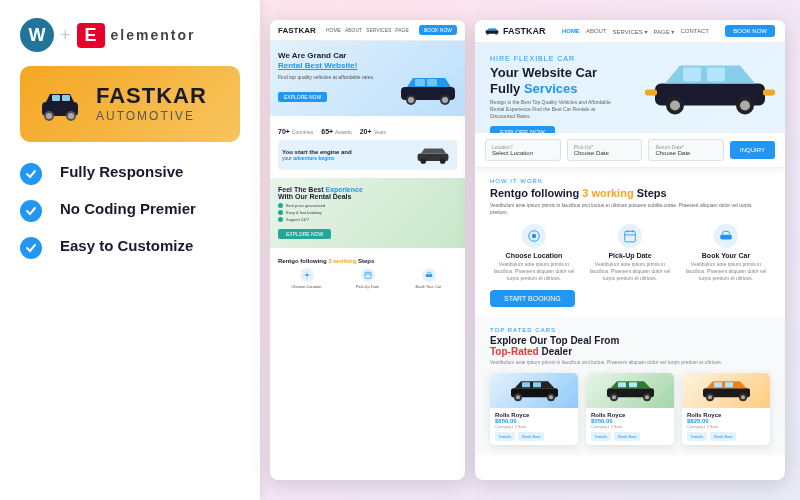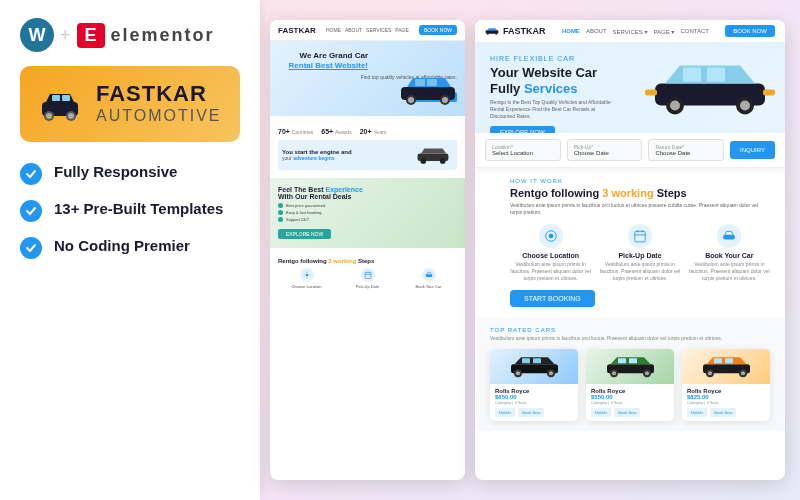--- a/index.html
+++ b/index.html
@@ -47,37 +47,37 @@
 
     .brand-name {
       font-size: 22px;
       font-weight: 900;
       color: #1a1a2e;
       letter-spacing: 1px;
       line-height: 1;
     }
 
     .brand-tagline {
-      font-size: 16px;
+      font-size: 12px;
       color: #555;
       text-transform: uppercase;
       letter-spacing: 2px;
       margin-top: 2px;
     }
 
     .features-list {
       display: flex;
       flex-direction: column;
       gap: 14px;
     }
 
     .feature-item {
       display: flex;
       align-items: flex-start;
-      gap: 12px;
+      gap: 18px;
     }
 
     .check-icon {
       width: 22px;
       height: 22px;
       background: #2196F3;
       border-radius: 50%;
       display: flex;
       align-items: center;
       justify-content: center;
@@ -163,21 +163,20 @@
       padding: 2px 5px;
       border-radius: 3px;
     }
 
     .pl-hero {
       background: linear-gradient(135deg, #e3f2fd 0%, #bbdefb 100%);
       padding: 10px 8px;
       position: relative;
       height: 75px;
       overflow: hidden;
-      text-align: right;
     }
 
     .pl-hero-text {
       font-size: 8px;
       font-weight: 900;
       color: #1a1a2e;
       line-height: 1.3;
       max-width: 90px;
     }
 
@@ -400,21 +399,20 @@
     .pr-search-btn {
       background: #2196F3;
       color: #fff;
       font-size: 6px;
       padding: 6px 10px;
       border-radius: 3px;
     }
 
     .pr-section {
       padding: 10px 15px;
-      margin-left: 20px;
     }
 
     .pr-section-label {
       font-size: 6px;
       color: #2196F3;
       text-transform: uppercase;
       letter-spacing: 1px;
       margin-bottom: 3px;
     }
 
@@ -588,21 +586,21 @@
       padding: 2px 8px;
       border-radius: 4px;
     }
 
     .divider-dot {
       font-size: 18px;
       color: #ccc;
     }
 
     .elementor-text {
-      font-size: 18px;
+      font-size: 14px;
       font-weight: 600;
       color: #444;
       letter-spacing: 2px;
     }
   </style>
 </head>
 <body>
 
 <div class="left-panel">
 
@@ -640,42 +638,42 @@
       <div class="check-icon">
         <svg viewBox="0 0 12 12">
             <polyline points="2,6 5,9 10,3" stroke="white" stroke-width="2" fill="none" stroke-linecap="round"></polyline>
           </svg>
       </div>
       <div class="feature-text">
         <span>Fully Responsive</span>
       </div>
     </div>
 
+
     <div class="feature-item">
       <div class="check-icon">
         <svg viewBox="0 0 12 12">
             <polyline points="2,6 5,9 10,3" stroke="white" stroke-width="2" fill="none" stroke-linecap="round"></polyline>
           </svg>
       </div>
       <div class="feature-text">
-        <span>13+ Pre-Built Templates</span>
+        <span>No Coding Premier</span>
       </div>
     </div>
 
     <div class="feature-item">
       <div class="check-icon">
         <svg viewBox="0 0 12 12">
             <polyline points="2,6 5,9 10,3" stroke="white" stroke-width="2" fill="none" stroke-linecap="round"></polyline>
           </svg>
       </div>
       <div class="feature-text">
-        <span>No Coding Premier</span>
-      </div>
-    </div>
-
+        <span>Easy to Customize</span>
+      </div>
+    </div>
 
   </div>
 </div>
 
 <div class="right-panel">
 
   <div class="preview-left">
 
     <div class="pl-nav">
       <div class="pl-logo">FASTKAR</div>
@@ -885,20 +883,24 @@
           </div>
           <div class="pr-step-title">Book Your Car</div>
           <div class="pr-step-desc">Vestibulum ante ipsum primis in faucibus. Praesent aliquam dolor vel turpis pretium et ultrices.</div>
         </div>
       </div>
       <div class="pr-start-btn">START BOOKING</div>
     </div>
 
     <div class="pr-dealers-section">
       <div class="pr-dealers-label">TOP RATED CARS</div>
+      <div class="pr-dealers-title">
+        <span>Explore Our Top Deal From</span><br>
+        <span class="accent">Top-Rated</span><span> Dealer</span>
+      </div>
       <div style="font-size:5px; color:#888; margin-bottom:8px;">Vestibulum ante ipsum primis in faucibus orci luctus. Praesent aliquam dolor vel turpis pretium et ultrices.</div>
       <div class="pr-cars-row">
 
         <div class="pr-car-card">
           <div class="pr-car-img">
             <svg width="55" height="28" viewBox="0 0 110 55">
               <rect x="8" y="22" width="94" height="18" rx="5" fill="#111"></rect>
               <path d="M15 22 L28 8 L82 8 L95 22 Z" fill="#222"></path>
               <rect x="30" y="10" width="16" height="10" rx="1" fill="#87ceeb"></rect>
               <rect x="52" y="10" width="16" height="10" rx="1" fill="#87ceeb"></rect>

